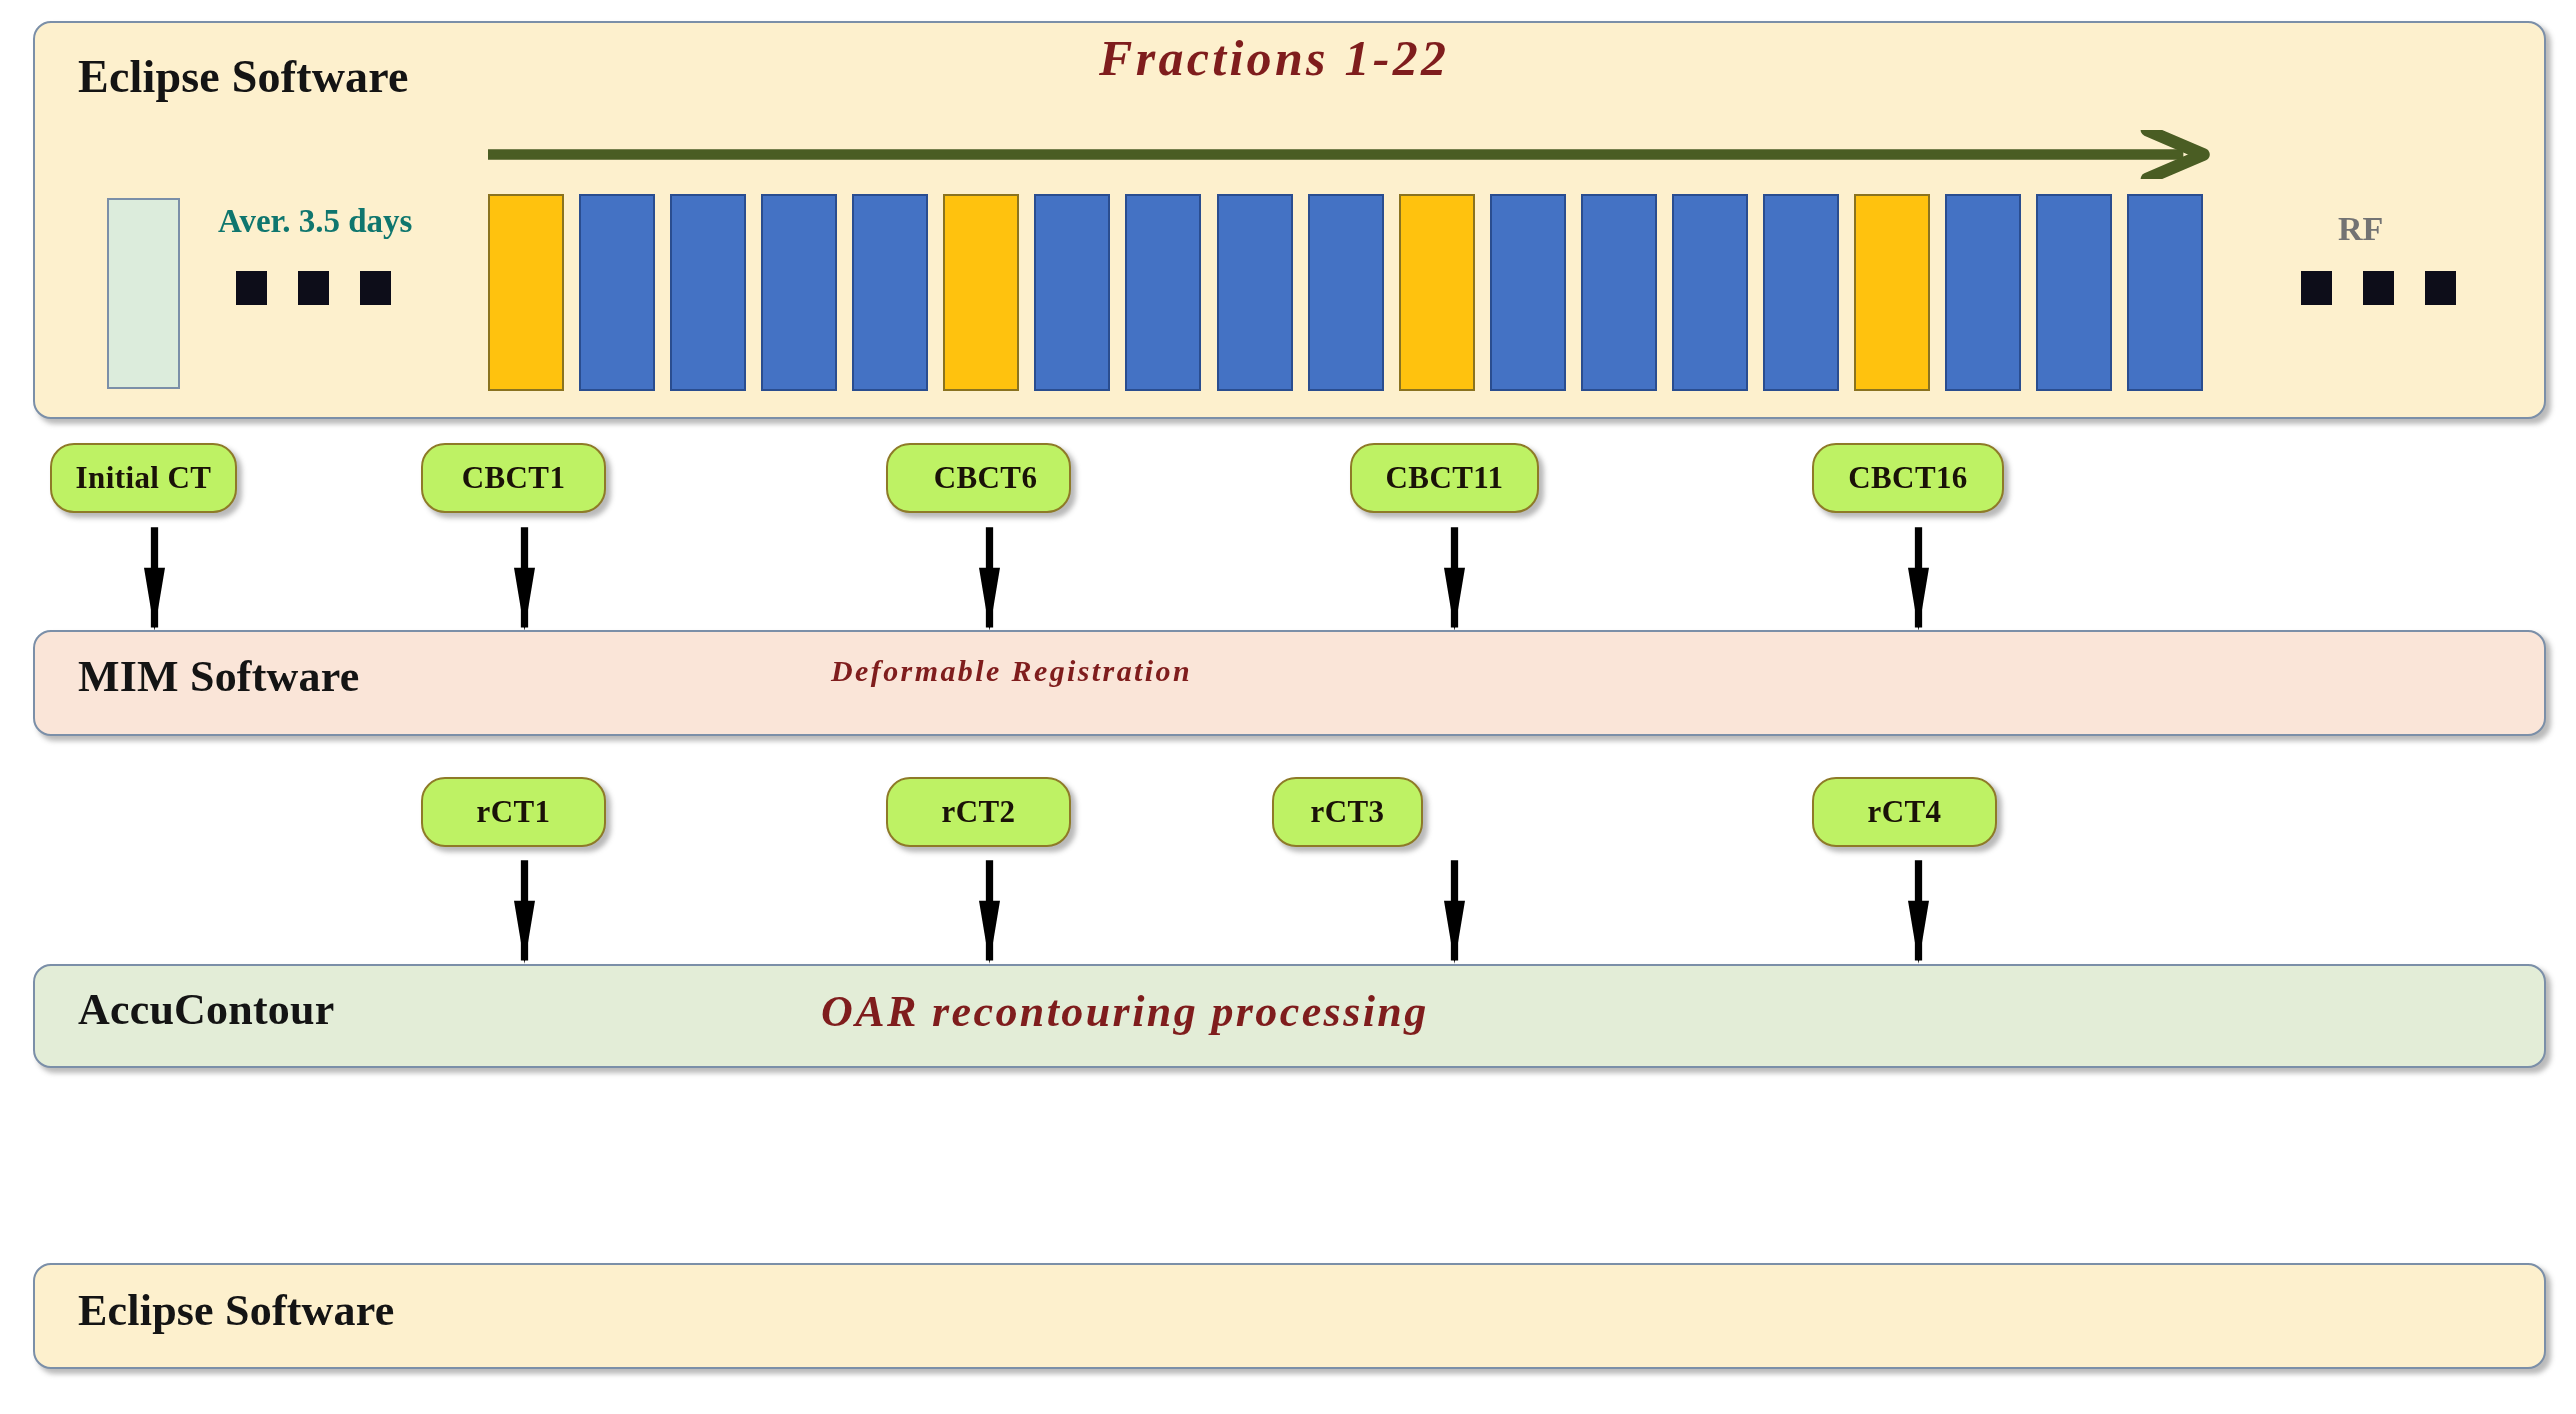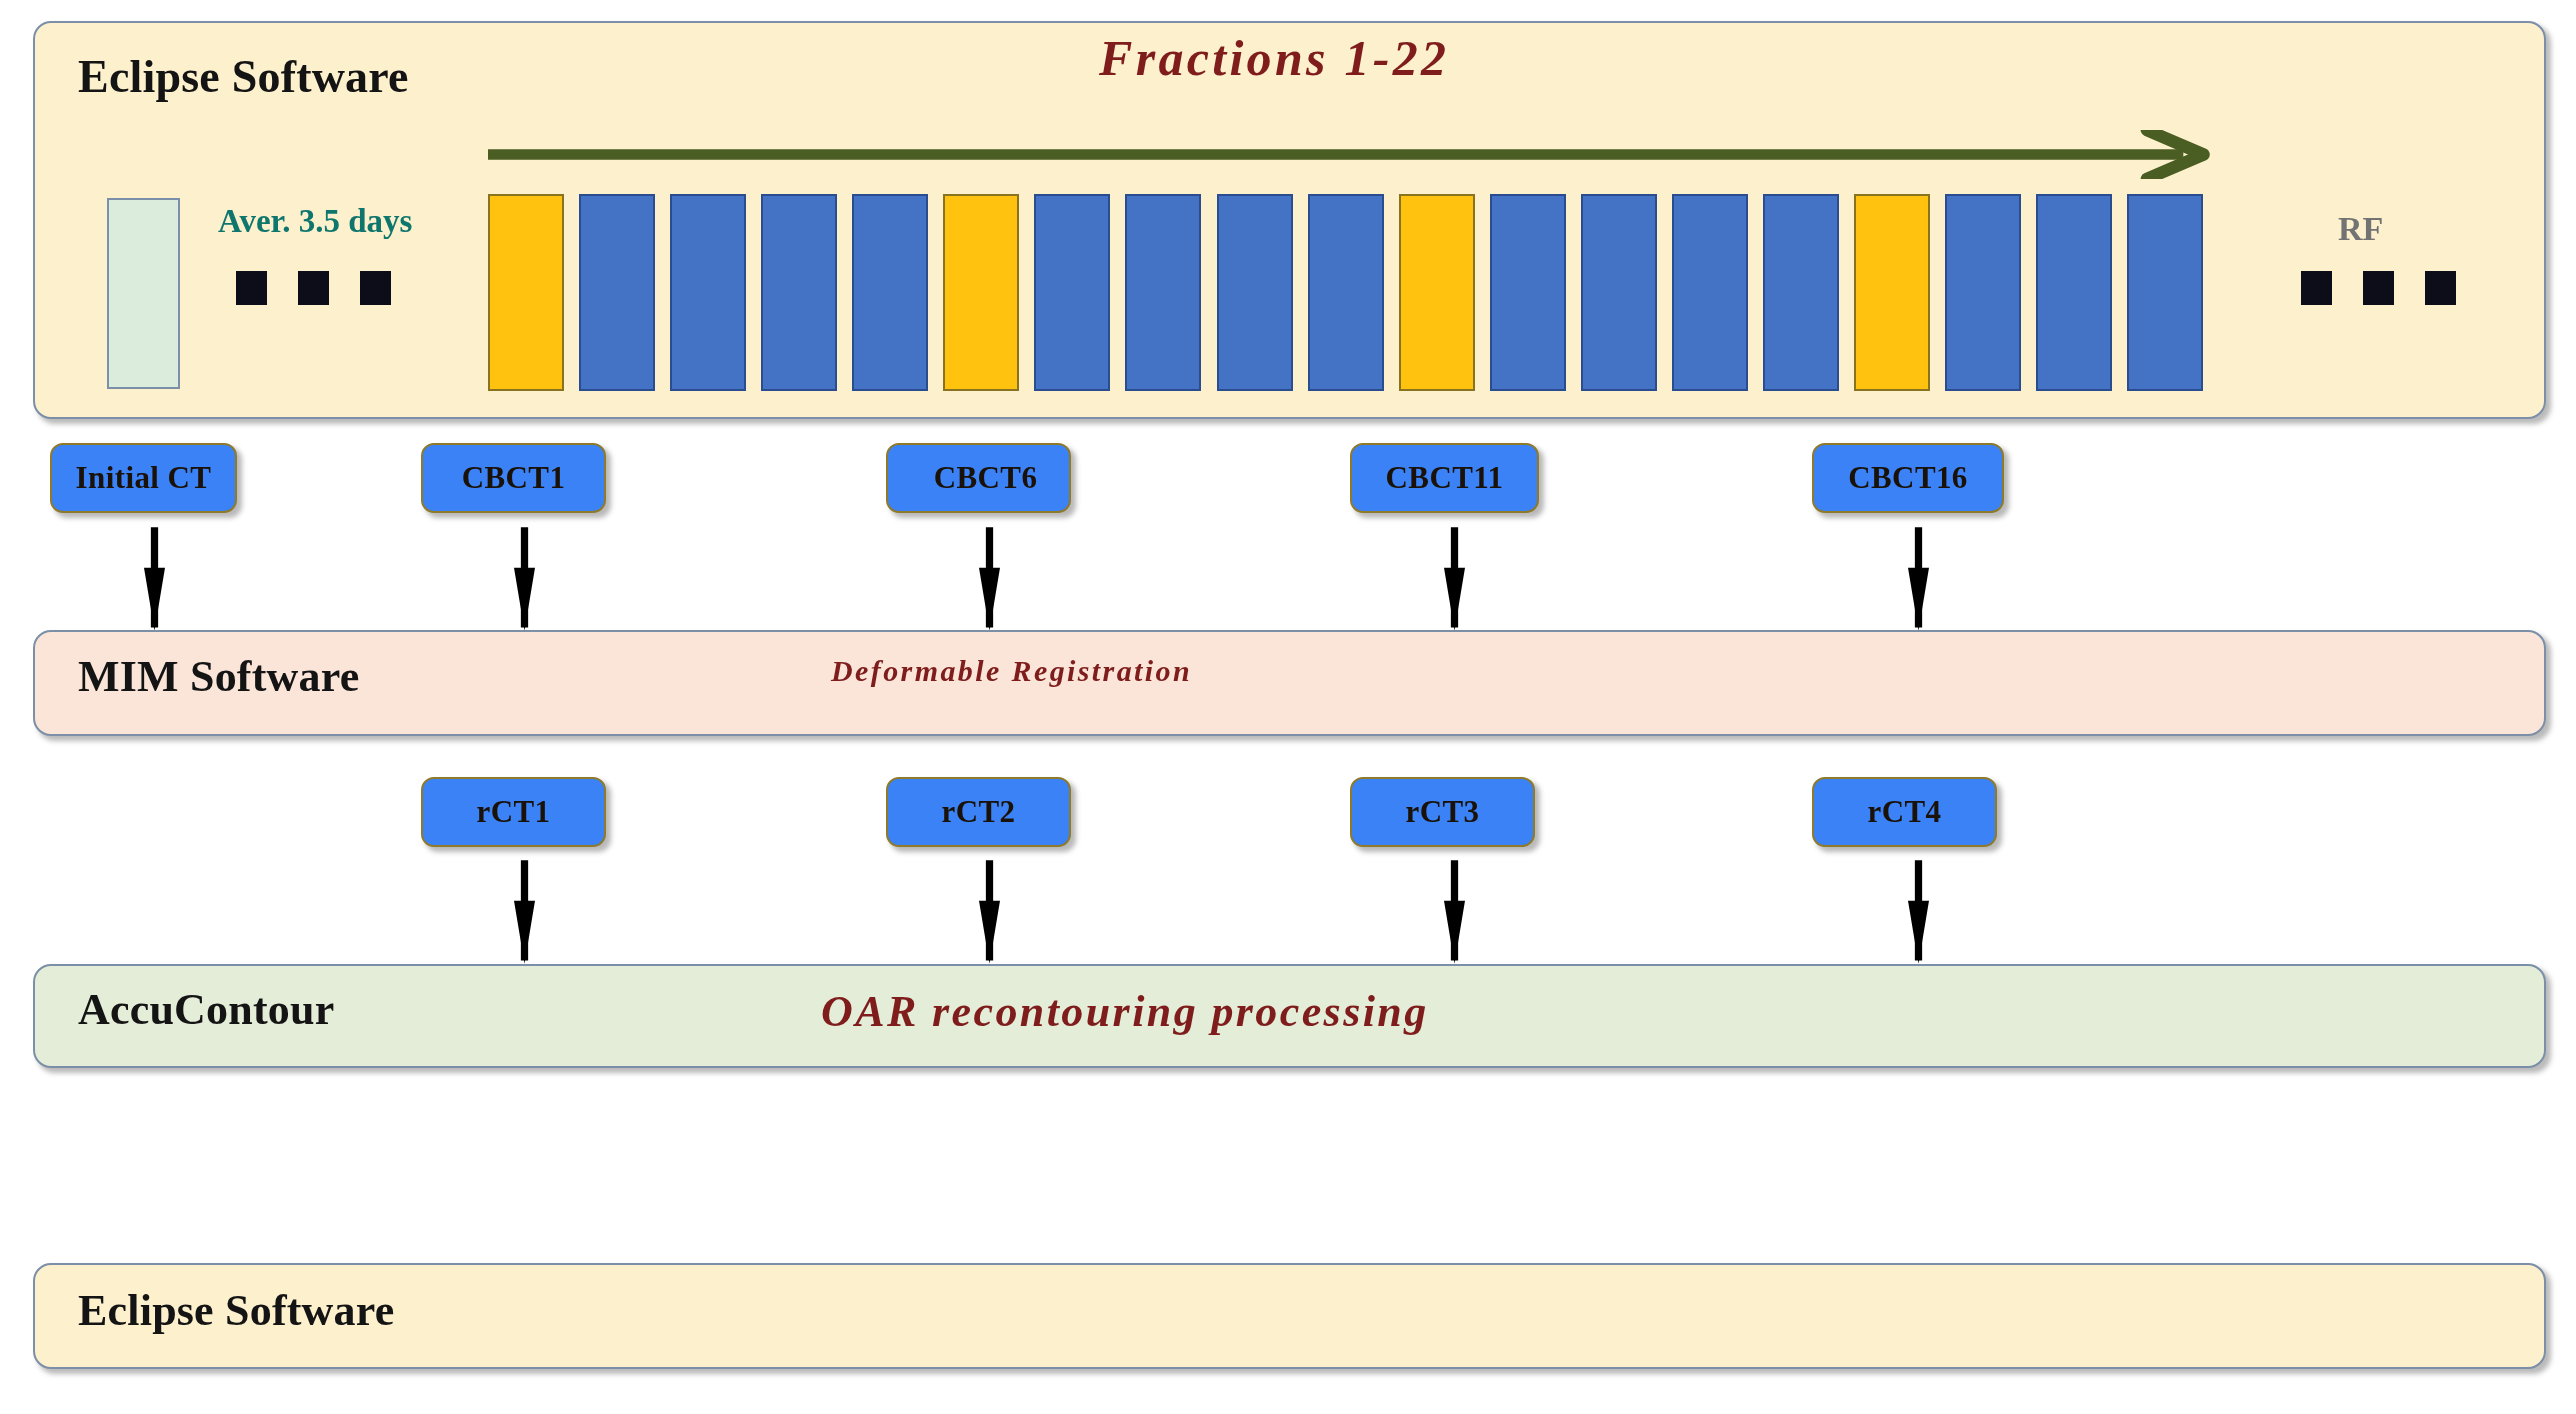--- a/index.html
+++ b/index.html
@@ -135,23 +135,23 @@
     box-sizing: border-box;
     border: 2.4px solid #6b6030;
   }
   .fx-bar.blue   { background: #4472c4; border-color: #2a4d8f; }
   .fx-bar.yellow { background: #ffc20e; border-color: #8a7320; }
 
   
   .chip {
     position: absolute;
     box-sizing: border-box;
-    background: #3b82f6;
+    background: #bef264;
     border: 2.4px solid #8e7a28;
-    border-radius: 13px;
+    border-radius: 24px;
     box-shadow: 4.1px 4.9px 4.9px rgba(100,100,100,0.45);
     display: flex;
     align-items: center;
     justify-content: center;
     font-weight: bold;
     color: #1a1208;
     font-size: 31px;
     letter-spacing: 0.4px;
     height: 70px;
   }
@@ -279,21 +279,21 @@
       </svg>
     </div>
 
   <div class="band" id="mim-band"></div>
   <div class="band-title" id="mim-title">MIM Software</div>
   <div class="band-phrase" id="mim-phrase">Deformable Registration</div>
 
   <div id="rct-chip-row">
       <div class="chip" style="left: 421px; top: 777px; width: 185px;">rCT1</div>
       <div class="chip" style="left: 886px; top: 777px; width: 185px;">rCT2</div>
-      <div class="chip" style="left: 1350px; top: 777px; width: 185px;">rCT3</div>
+      <div class="chip" style="left: 1272px; top: 777px; width: 151px;">rCT3</div>
       <div class="chip" style="left: 1812px; top: 777px; width: 185px;">rCT4</div>
     </div>
   <div id="rct-arrow-row">
       <svg class="down-arrow" viewBox="0 0 26 128" width="21" height="104" style="position: absolute; left: 514px; top: 860px;">
         <line x1="13" y1="0" x2="13" y2="124" stroke="#000" stroke-width="9"></line>
         <polygon points="0,50 26,50 13,128" fill="#000"></polygon>
       </svg>
       <svg class="down-arrow" viewBox="0 0 26 128" width="21" height="104" style="position: absolute; left: 979px; top: 860px;">
         <line x1="13" y1="0" x2="13" y2="124" stroke="#000" stroke-width="9"></line>
         <polygon points="0,50 26,50 13,128" fill="#000"></polygon>

